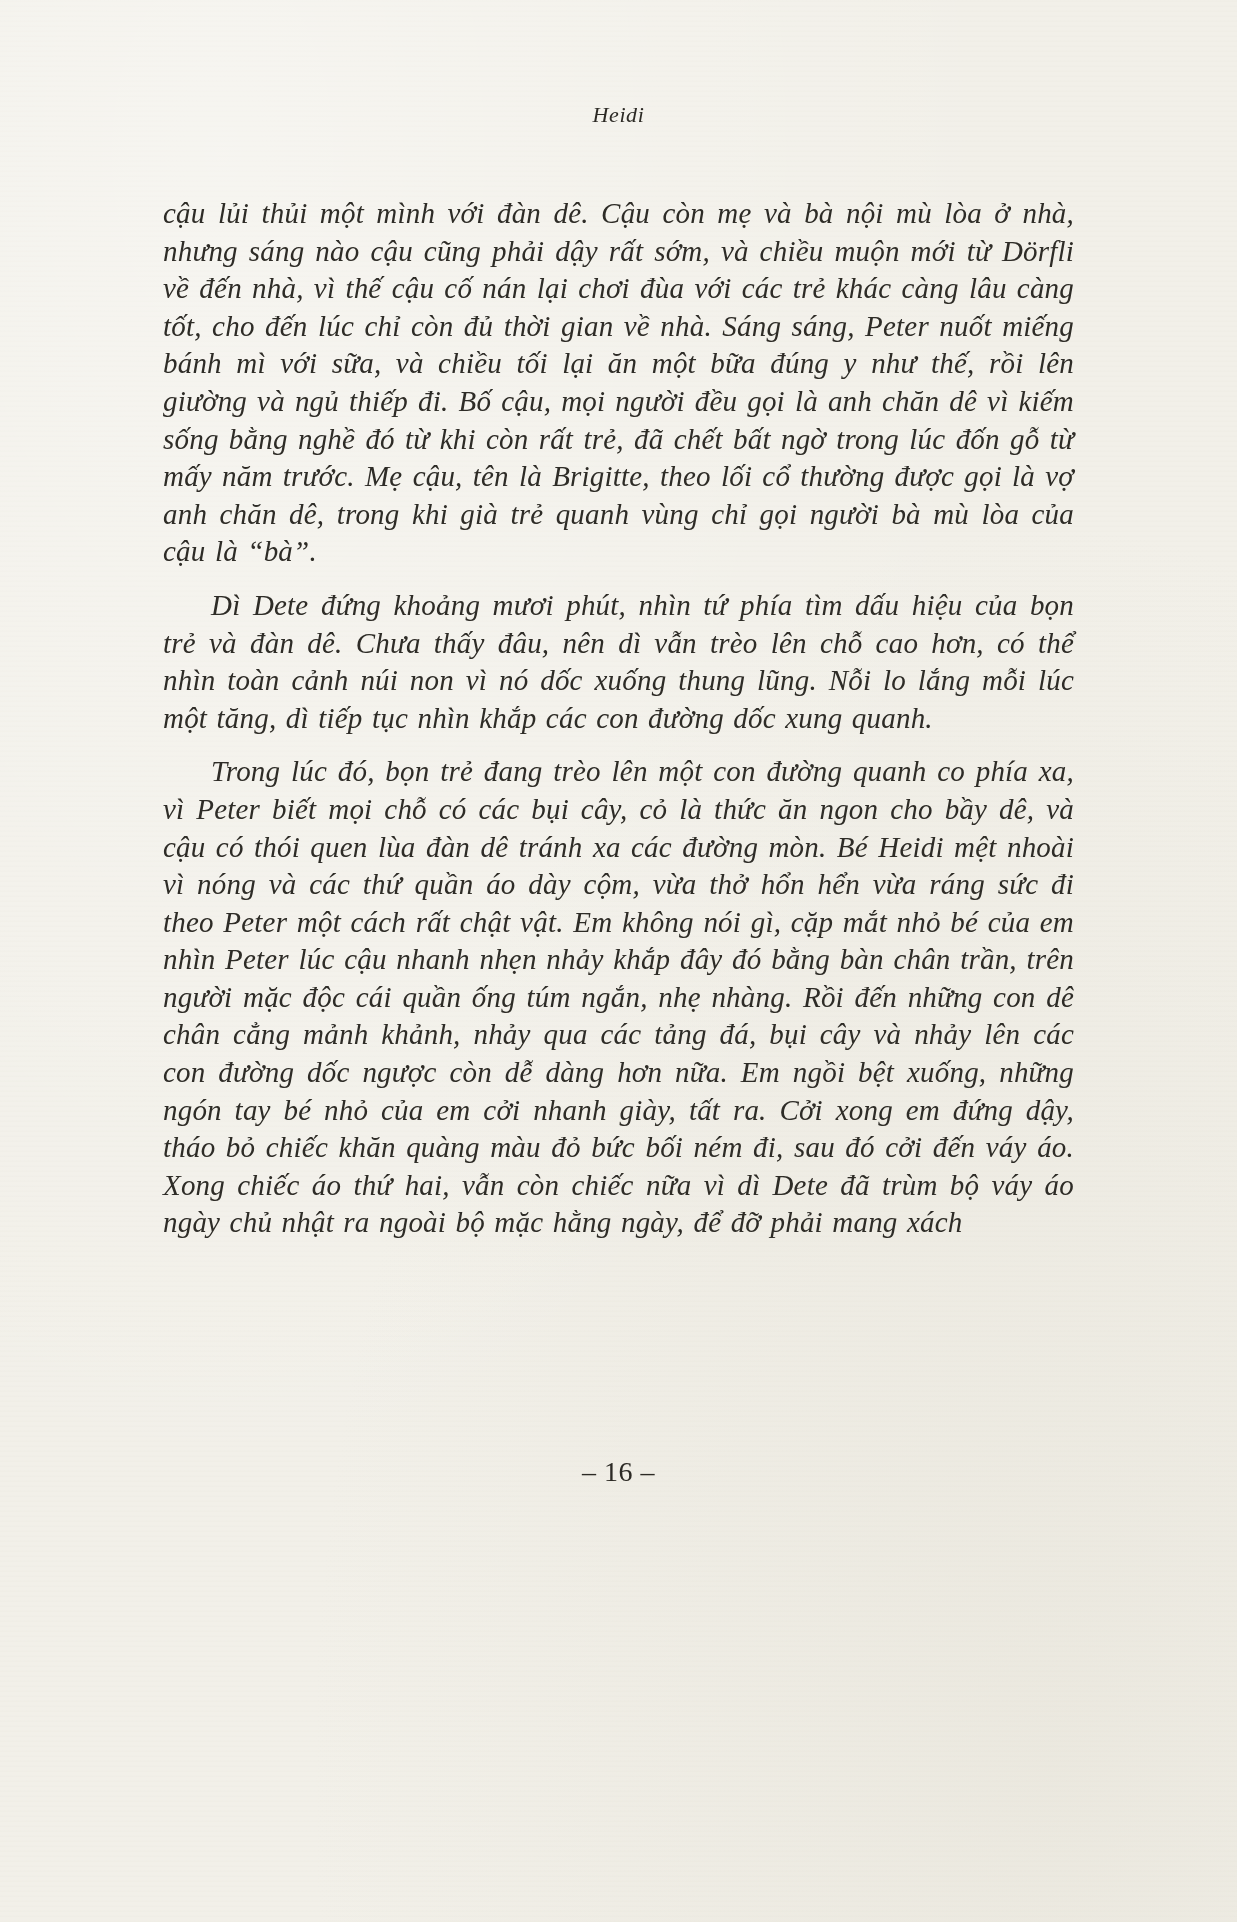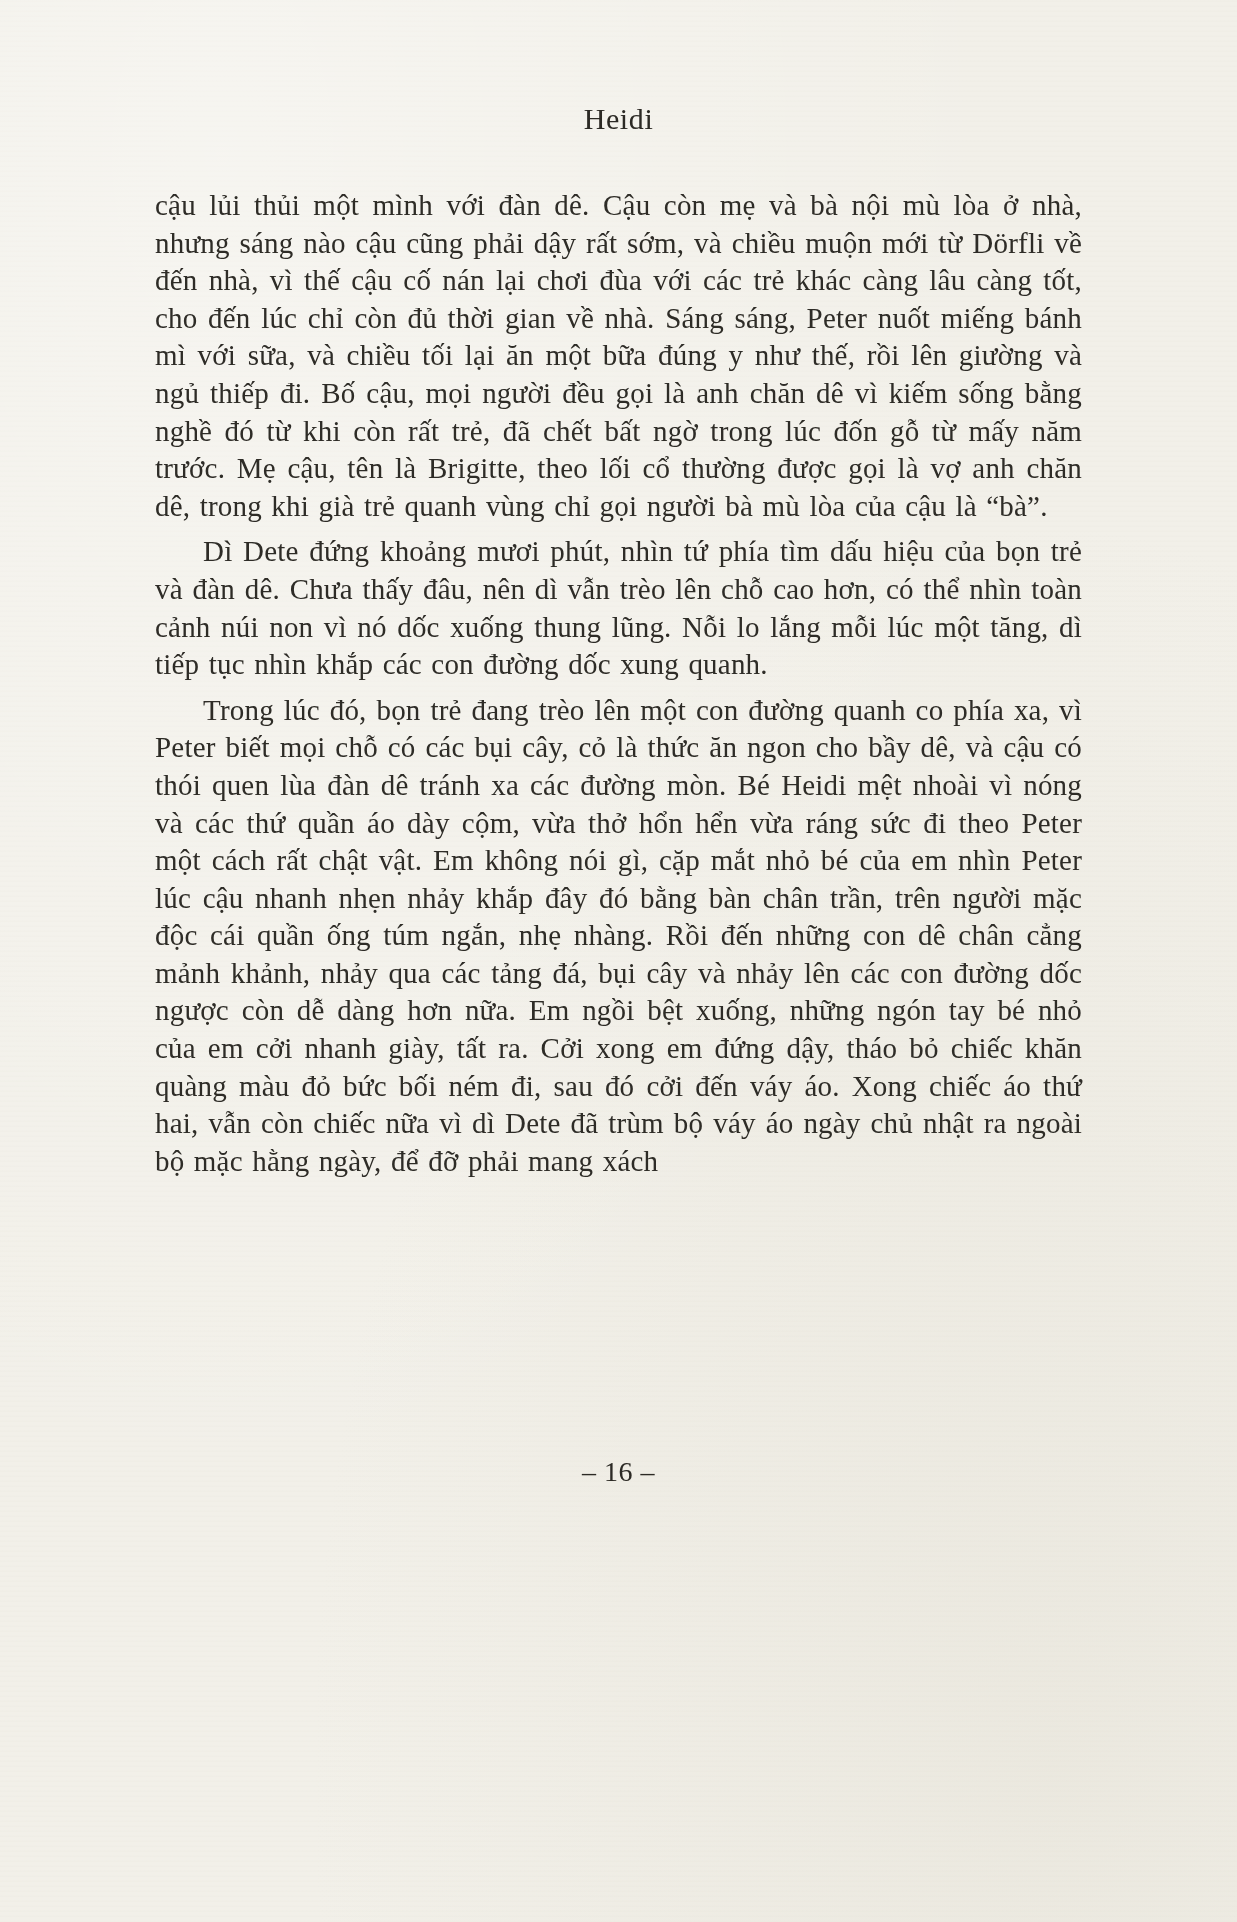--- a/index.html
+++ b/index.html
@@ -23,38 +23,40 @@
         radial-gradient(ellipse at 85% 92%, rgba(210,205,188,0.22), rgba(255,255,255,0) 50%),
         repeating-linear-gradient(0deg, rgba(200,196,180,0.05) 0px, rgba(200,196,180,0.05) 1px, rgba(255,255,255,0) 2px, rgba(255,255,255,0) 5px),
         #f2f0e9;
     }
     .running-head {
       position: absolute;
       top: 102px;
       left: 147px;
       width: 943px;
       text-align: center;
-      font-size: 30px;
+      font-style: italic;
+      font-size: 22px;
       letter-spacing: 0.6px;
       color: #2c2a25;
     }
     .body-text {
       position: absolute;
       top: 179px;
       left: 147px;
       width: 943px;
       font-size: 29px;
       line-height: 37.6px;
       text-align: justify;
       letter-spacing: 0.2px;
       word-spacing: 2px;
     }
     .body-text p {
-      margin: 8px;
+      margin: 16px;
       text-indent: 48px;
+      font-style: italic;
     }
     .body-text p.first {
       text-indent: 0;
     }
     .page-number {
       position: absolute;
       top: 1448px;
       left: 147px;
       width: 943px;
       text-align: center;

